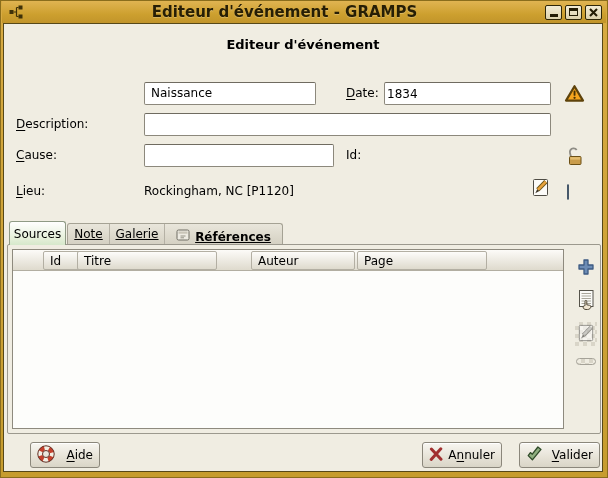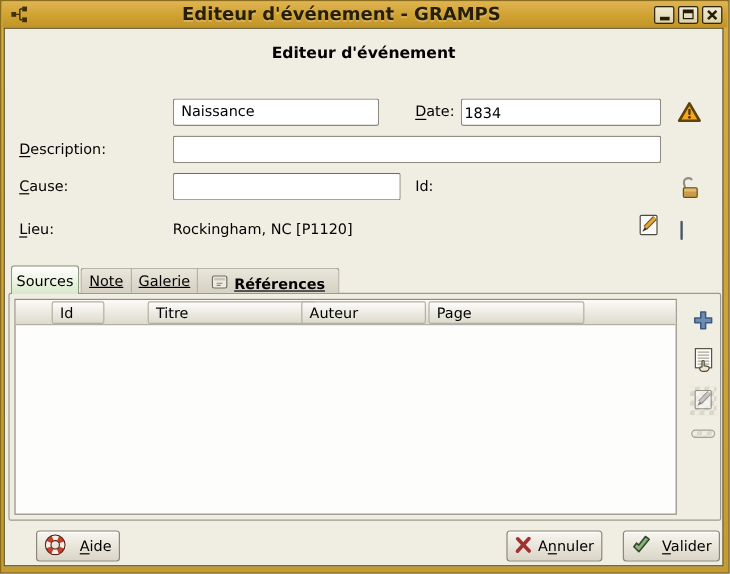--- a/index.html
+++ b/index.html
@@ -184,21 +184,21 @@
           </svg>
         </span>
         <span class="tab-bold">Références</span>
       </div>
     </div>
 
     <div class="notebook">
       <div class="srclist">
         <div class="th-strip"></div>
         <div class="th" style="left:2px;width:44px;margin-left:28px;">Id</div>
-        <div class="th" style="left:64px;width:140px;margin-left:46px;">Titre</div>
+        <div class="th" style="left:64px;width:140px;">Titre</div>
         <div class="th" style="left:238px;width:104px;">Auteur</div>
         <div class="th" style="left:344px;width:130px;">Page</div>
       </div>
     </div>
 
     <div class="side-toolbar">
       <div class="tool">
         <span>
           <svg width="20" height="20" viewBox="0 0 20 20">
             <path d="M8 3h4v5h5v4h-5v5H8v-5H3V8h5z" fill="#6c8cb5" stroke="#3d5a82" stroke-width="1.3" stroke-linejoin="round"></path>

